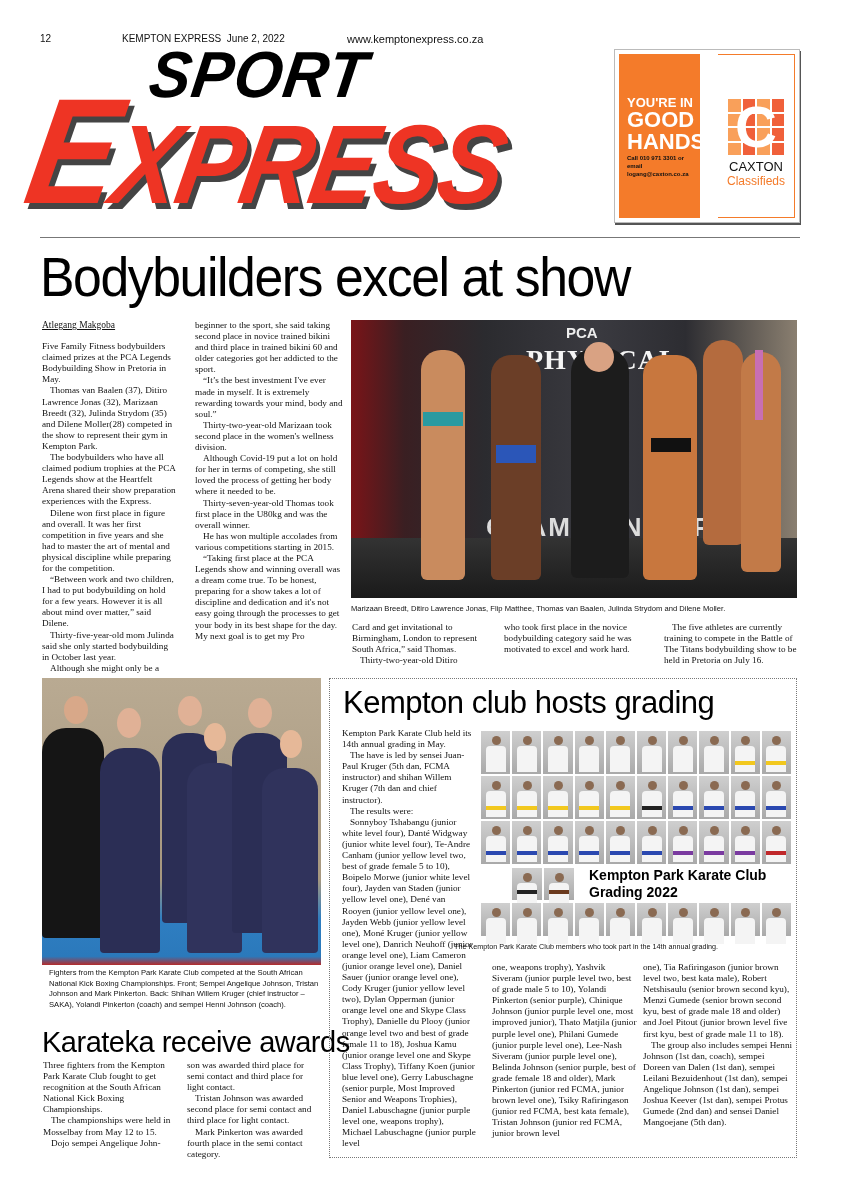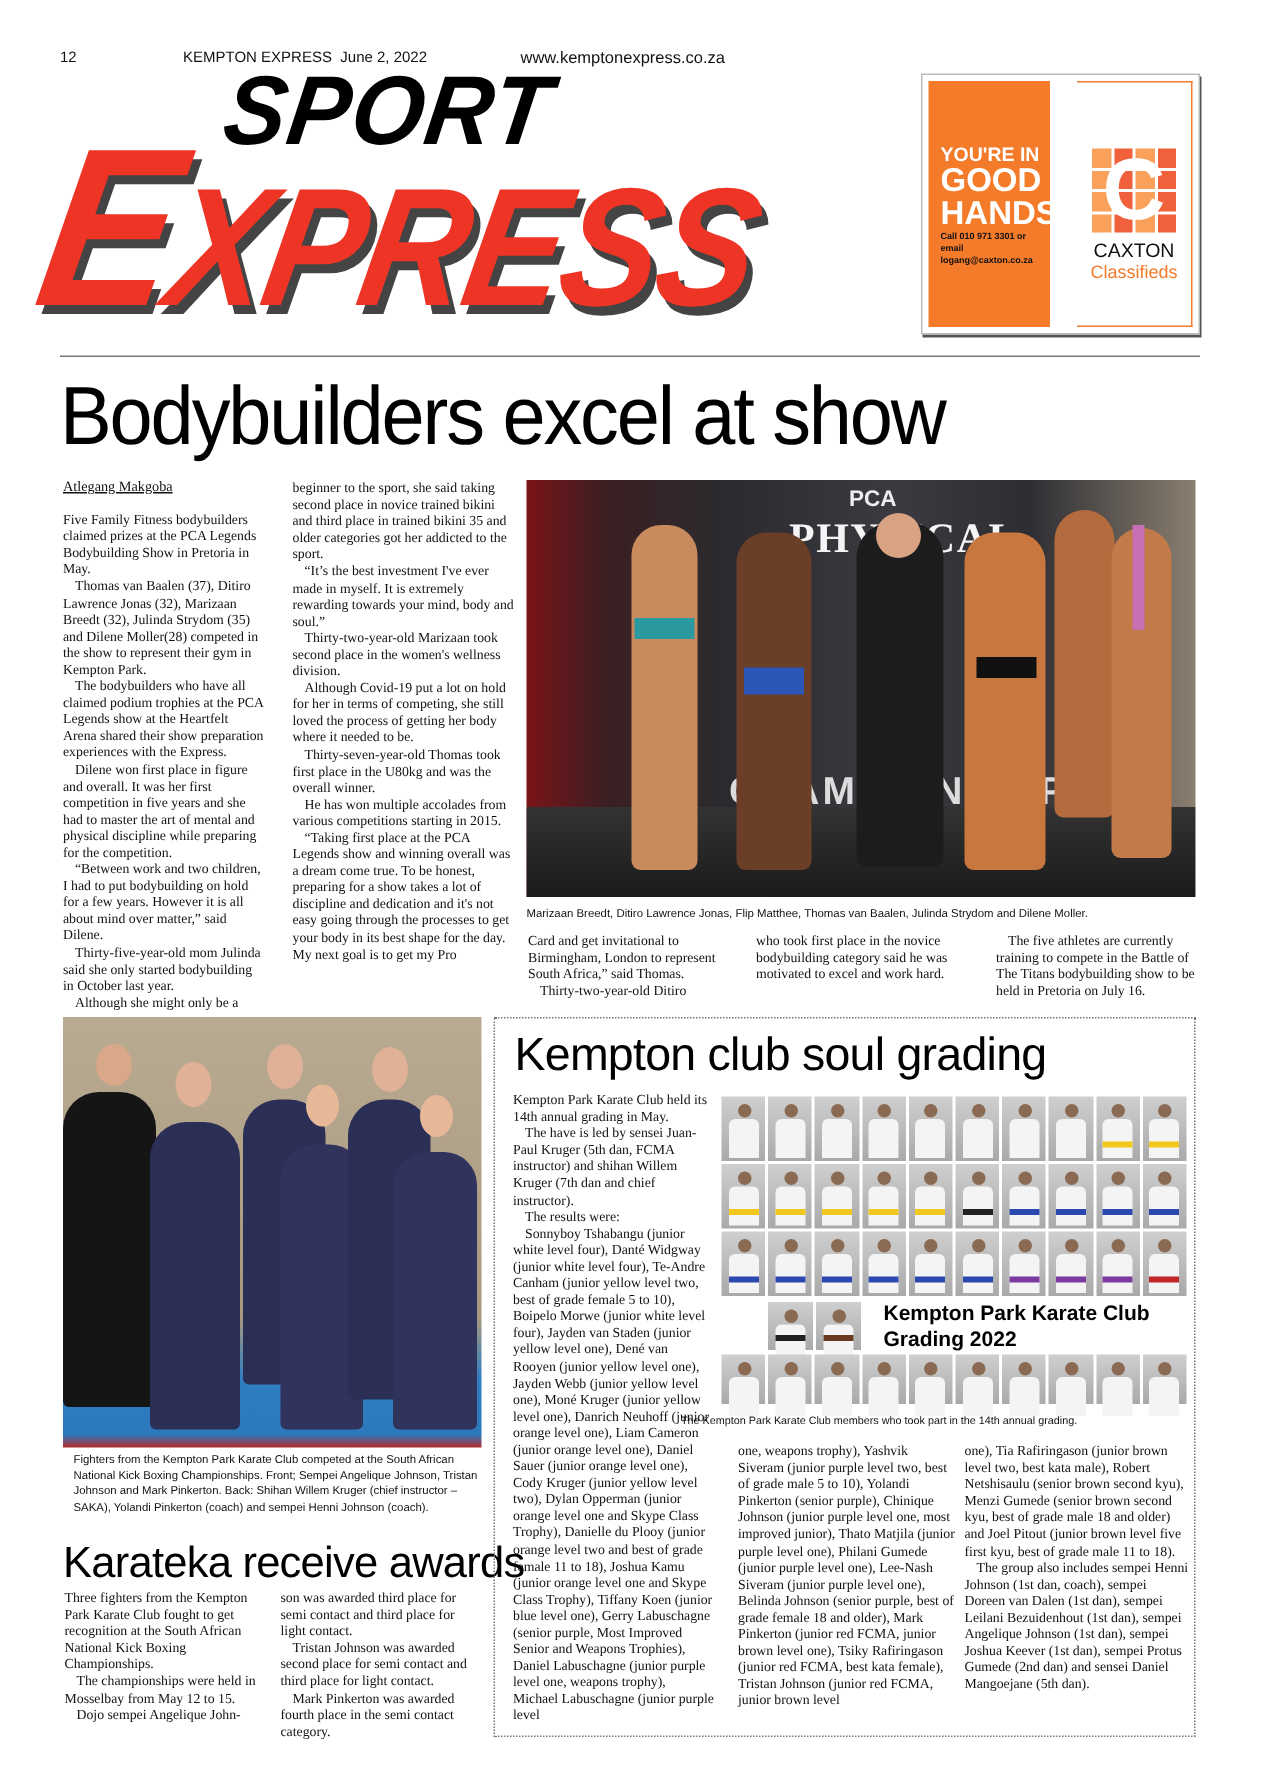--- a/index.html
+++ b/index.html
@@ -98,21 +98,21 @@
   <p class="noind">Five Family Fitness bodybuilders claimed prizes at the PCA Legends Bodybuilding Show in Pretoria in May.</p>
   <p>Thomas van Baalen (37), Ditiro Lawrence Jonas (32), Marizaan Breedt (32), Julinda Strydom (35) and Dilene Moller(28) competed in the show to represent their gym in Kempton Park.</p>
   <p>The bodybuilders who have all claimed podium trophies at the PCA Legends show at the Heartfelt Arena shared their show preparation experiences with the Express.</p>
   <p>Dilene won first place in figure and overall. It was her first competition in five years and she had to master the art of mental and physical discipline while preparing for the competition.</p>
   <p>“Between work and two children, I had to put bodybuilding on hold for a few years. However it is all about mind over matter,” said Dilene.</p>
   <p>Thirty-five-year-old mom Julinda said she only started bodybuilding in October last year.</p>
   <p>Although she might only be a</p>
 </div>
 
 <div class="abs col" style="left:195px; top:320px; width:150px;">
-  <p class="noind">beginner to the sport, she said taking second place in novice trained bikini and third place in trained bikini 35 and older categories got her addicted to the sport.</p>
+  <p class="noind">beginner to the sport, she said taking second place in novice trained bikini and third place in trained bikini 60 and older categories got her addicted to the sport.</p>
   <p>“It’s the best investment I've ever made in myself. It is extremely rewarding towards your mind, body and soul.”</p>
   <p>Thirty-two-year-old Marizaan took second place in the women's wellness division.</p>
   <p>Although Covid-19 put a lot on hold for her in terms of competing, she still loved the process of getting her body where it needed to be.</p>
   <p>Thirty-seven-year-old Thomas took first place in the U80kg and was the overall winner.</p>
   <p>He has won multiple accolades from various competitions starting in 2015.</p>
   <p>“Taking first place at the PCA Legends show and winning overall was a dream come true. To be honest, preparing for a show takes a lot of discipline and dedication and it's not easy going through the processes to get your body in its best shape for the day. My next goal is to get my Pro</p>
 </div>
 
 <div class="abs photo" style="left:351px; top:320px; width:446px; height:278px; background:linear-gradient(90deg,#7a1418 0%,#3a1f22 12%,#2b2b2f 30%,#3a3a40 55%,#2d2d32 75%,#8a7f70 100%);">
   <div style="position:absolute; left:0; right:0; bottom:0; height:60px; background:linear-gradient(#333,#1a1a1a);"></div>
@@ -168,21 +168,21 @@
   <p>The championships were held in Mosselbay from May 12 to 15.</p>
   <p>Dojo sempei Angelique John-</p>
 </div>
 <div class="abs col" style="left:187px; top:1060px; width:135px;">
   <p class="noind">son was awarded third place for semi contact and third place for light contact.</p>
   <p>Tristan Johnson was awarded second place for semi contact and third place for light contact.</p>
   <p>Mark Pinkerton was awarded fourth place in the semi contact category.</p>
 </div>
 
 <div class="abs boxed"></div>
-<div class="abs sub-head" style="left:343px; top:684px; font-size:31px; line-height:38px;">Kempton club soul grading</div>
+<div class="abs sub-head" style="left:343px; top:684px; font-size:31px; line-height:38px;">Kempton club hosts grading</div>
 
 <div class="abs col" style="left:342px; top:728px; width:134px;">
   <p class="noind">Kempton Park Karate Club held its 14th annual grading in May.</p>
   <p>The have is led by sensei Juan-Paul Kruger (5th dan, FCMA instructor) and shihan Willem Kruger (7th dan and chief instructor).</p>
   <p>The results were:</p>
   <p>Sonnyboy Tshabangu (junior white level four), Danté Widgway (junior white level four), Te-Andre Canham (junior yellow level two, best of grade female 5 to 10), Boipelo Morwe (junior white level four), Jayden van Staden (junior yellow level one), Dené van Rooyen (junior yellow level one), Jayden Webb (junior yellow level one), Moné Kruger (junior yellow level one), Danrich Neuhoff (junior orange level one), Liam Cameron (junior orange level one), Daniel Sauer (junior orange level one), Cody Kruger (junior yellow level two), Dylan Opperman (junior orange level one and Skype Class Trophy), Danielle du Plooy (junior orange level two and best of grade female 11 to 18), Joshua Kamu (junior orange level one and Skype Class Trophy), Tiffany Koen (junior blue level one), Gerry Labuschagne (senior purple, Most Improved Senior and Weapons Trophies), Daniel Labuschagne (junior purple level one, weapons trophy), Michael Labuschagne (junior purple level</p>
 </div>
 
 <div class="abs" style="left:481px; top:731px; width:310px; height:205px;">
   <div class="grade-grid" style="width:310px;">

